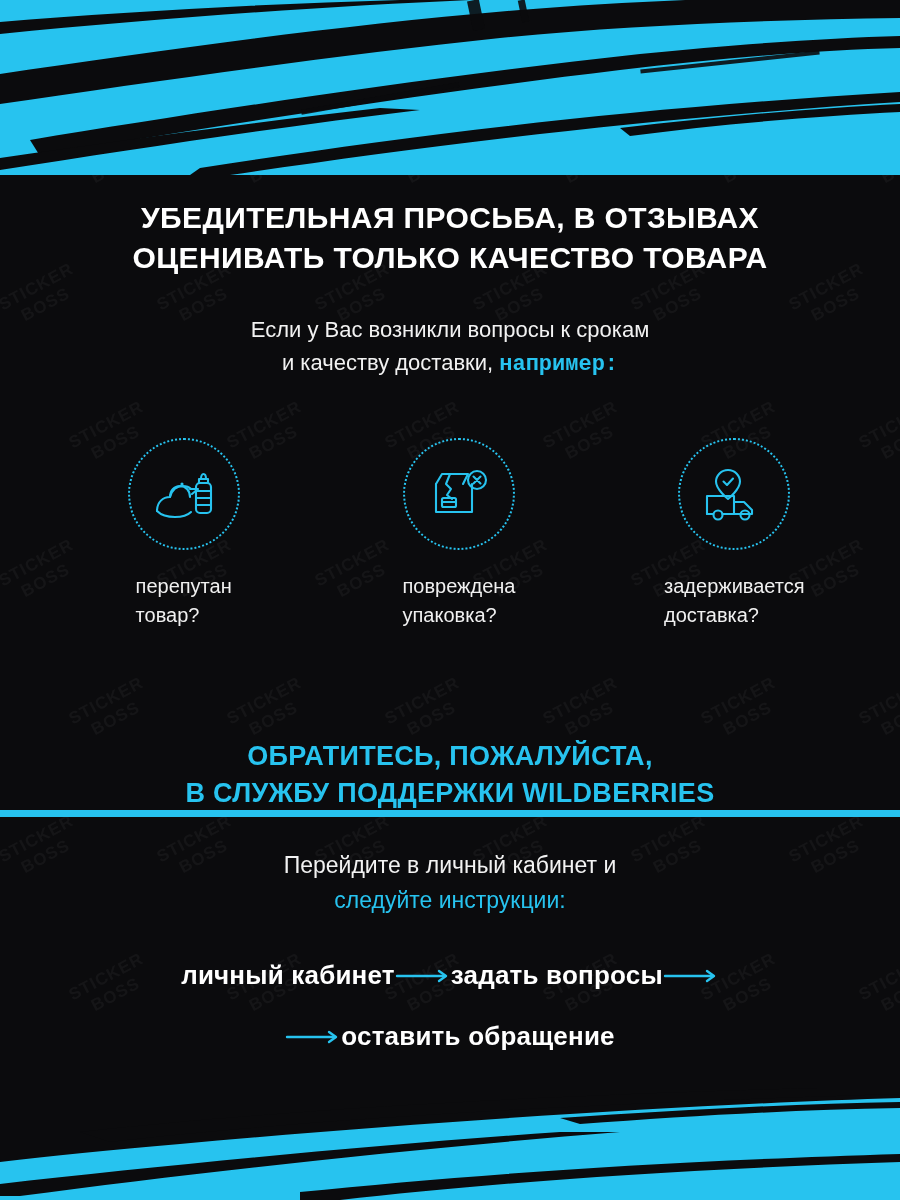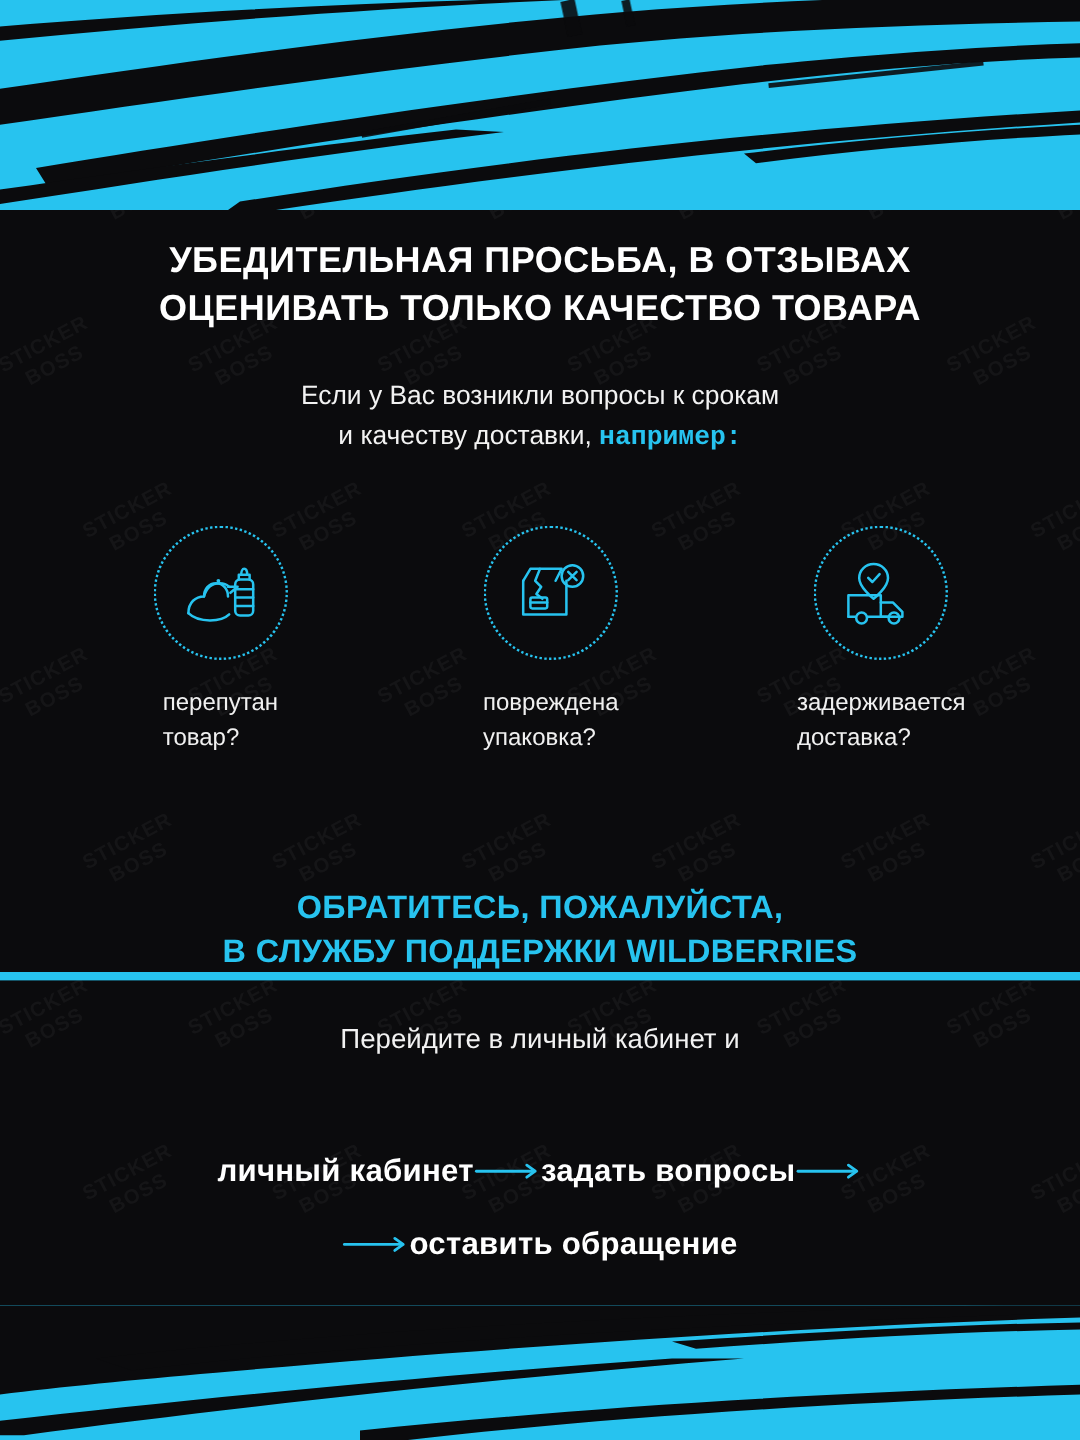--- a/index.html
+++ b/index.html
@@ -388,20 +388,21 @@
 
     </div>
 
     <div class="cta">
       <div>ОБРАТИТЕСЬ, ПОЖАЛУЙСТА,</div>
       <div>В СЛУЖБУ ПОДДЕРЖКИ WILDBERRIES</div>
     </div>
 
     <div class="instr-intro">
       <div>Перейдите в личный кабинет и</div>
+      <div class="accent">следуйте инструкции:</div>
     </div>
 
     <div class="steps">
       <div class="steps-row">
         <span class="step">личный кабинет</span>
         <span class="arrow">
           <svg width="56" height="14" viewBox="0 0 56 14" fill="none" stroke="#27c3ef" stroke-width="2.4" stroke-linecap="round" stroke-linejoin="round" xmlns="http://www.w3.org/2000/svg">
             <path d="M2 7h48"></path>
               <path d="M44 2l7 5-7 5"></path>
           </svg>

